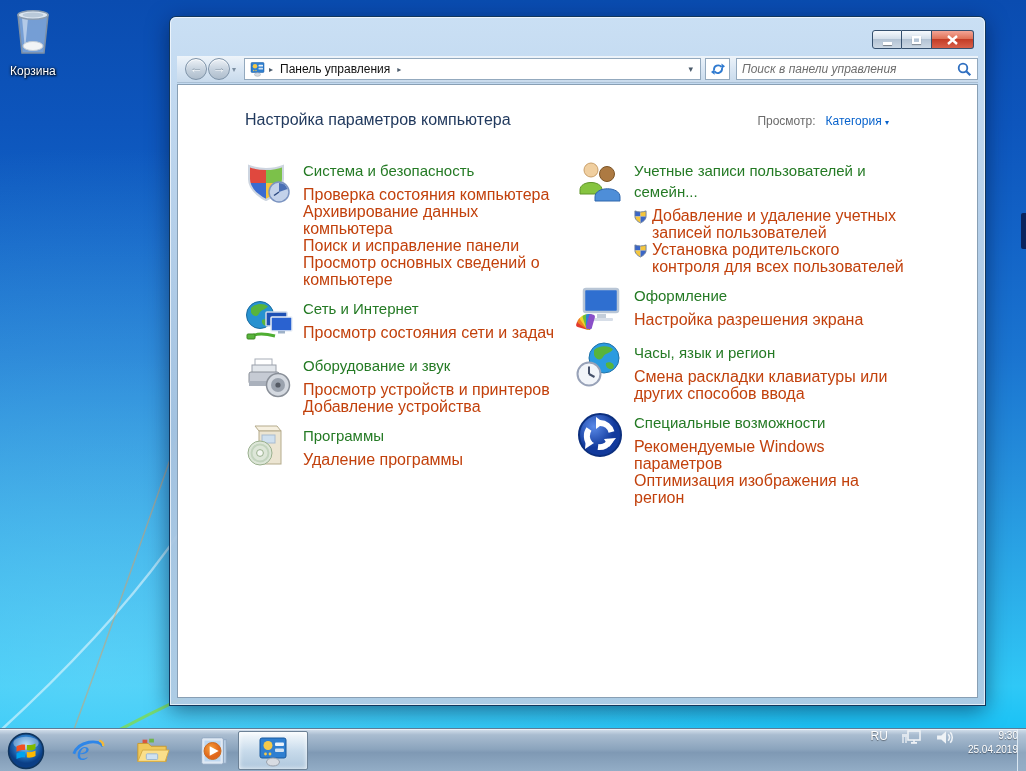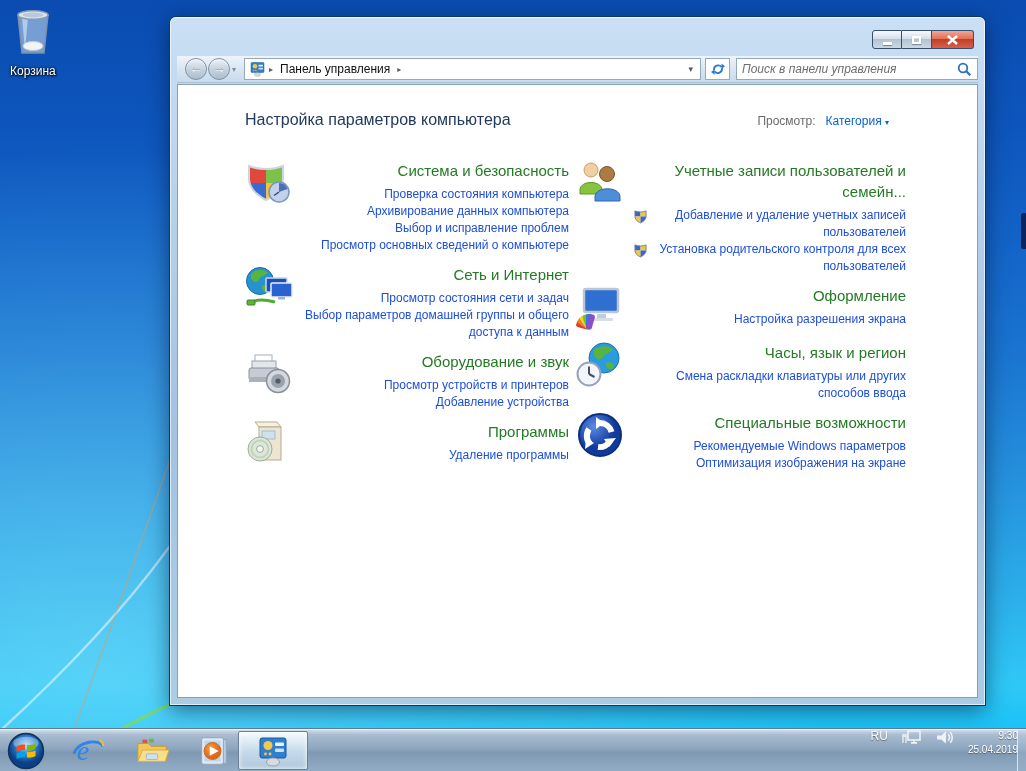--- a/index.html
+++ b/index.html
@@ -54,31 +54,31 @@
   .searchbox input::placeholder { color:#6e6e6e; font-style:italic; }
 
   .content { position:absolute; top:67px; left:7px; right:7px; bottom:7px; background:#fff;
              border:1px solid #889fb4; }
   .pghead { position:absolute; top:26px; left:67px; right:88px; display:flex; justify-content:space-between; align-items:baseline;text-align:right; }
   .pgtitle { font-size:16px; color:#223a5e; }
   .viewctl { font-size:12px; color:#6b6b6b; display:flex; gap:10px; align-items:baseline; }
   .viewlink { color:#0762cc; cursor:pointer; }
   .viewlink .dd { font-size:8px; }
 
-  .cols { position:absolute; top:74px; left:67px; display:flex;text-align:right; }
+  .cols { position:absolute; top:74px; left:67px; display:flex; }
   .col { display:flex; flex-direction:column; }
   .col.left  { width:331px; }
   .col.right { width:345px; }
   .cat { display:flex; margin-bottom:9px; }
   .cat-icon { width:48px; height:48px; margin-right:10px; flex:0 0 48px; cursor:pointer; }
   .cat-body { padding-top:1px; }
   .col.left  .cat-body { width:266px; }
   .col.right .cat-body { width:272px; }
   .cat-title { font-size:15px; color:#247a24; line-height:21px; margin-bottom:5px; cursor:pointer; }
-  .cat-link  { font-size:12px; color:#1d4ed8; line-height:17px; cursor:pointer; }
+  .cat-link  { font-size:16px; color:#c2410c; line-height:17px; cursor:pointer; }
   .shlink { display:flex; align-items:flex-start; }
   .shlink svg { flex:0 0 13px; margin:2px 5px 0 0; }
 
   
   .taskbar { position:absolute; left:0; bottom:0; width:1026px; height:43px;
              background:linear-gradient(180deg,#d7e2ee,#a9bcd0 14%,#8ba4bd 48%,#7f99b4 56%,#93adc6 100%);
              border-top:1px solid #5c7b97; box-shadow:inset 0 1px 0 rgba(255,255,255,.55); }
   .tb-item { position:absolute; top:3px; width:40px; height:38px; display:flex; align-items:center; justify-content:center; cursor:pointer; }
   .tb-active { position:absolute; left:238px; top:2px; width:70px; height:39px; border:1px solid #6c8196; border-radius:2px;
              background:linear-gradient(180deg, rgba(250,253,255,.95), rgba(208,226,241,.9) 50%, rgba(178,202,223,.9));
@@ -197,42 +197,41 @@
               <path d="M4 7 C14 11 28 11 38 7 L38 20 C38 33 21 41 21 41 C21 41 4 33 4 20 Z" fill="none" stroke="#cdd5e0" stroke-width="2"></path>
               <circle cx="34" cy="33" r="10" fill="#c3d2ea" stroke="#7a93c0" stroke-width="1.5"></circle>
               <path d="M34 33 L34 24 A9 9 0 0 1 42.5 30 Z" fill="#4a6fb5"></path>
               <line x1="34" y1="33" x2="29" y2="36.5" stroke="#2d4a80" stroke-width="1.5"></line>
             </svg>
           </div>
           <div class="cat-body">
             <div class="cat-title">Система и безопасность</div>
             <div class="cat-link">Проверка состояния компьютера</div>
             <div class="cat-link">Архивирование данных компьютера</div>
-            <div class="cat-link">Выбор и исправление проблем</div>
+            <div class="cat-link">Поиск и исправление панели</div>
             <div class="cat-link">Просмотр основных сведений о компьютере</div>
           </div>
         </div>
 
         <div class="cat">
           <div class="cat-icon">
             <svg width="48" height="48" viewBox="0 0 48 48">
               <circle cx="15" cy="18" r="13.5" fill="#2792d0" stroke="#1a6ba0"></circle>
               <path d="M6 11 C10 6.5 19 5.5 23 9.5 C19 13.5 16 12.5 14 16.5 C12 20.5 8 19.5 6 15.5 Z" fill="#58b43c"></path>
               <path d="M17 23 C21 21 26 24 23.5 28 C20 30 16 27 17 23 Z" fill="#58b43c"></path>
               <rect x="21" y="15" width="21" height="14" rx="1" fill="#1e50b4" stroke="#cdd8e8" stroke-width="1.5"></rect>
               <rect x="26" y="20" width="21" height="14" rx="1" fill="#2a62d0" stroke="#e8eef6" stroke-width="1.5"></rect>
               <rect x="33" y="34" width="7" height="2.5" fill="#9fb2c8"></rect>
               <path d="M6 40 C12 35 22 37 30 39" stroke="#4fae32" stroke-width="3" fill="none"></path>
               <rect x="2" y="37" width="8" height="5" rx="1" fill="#58b43c" stroke="#3d8722"></rect>
             </svg>
           </div>
           <div class="cat-body">
             <div class="cat-title">Сеть и Интернет</div>
             <div class="cat-link">Просмотр состояния сети и задач</div>
-            <div class="cat-link">Выбор параметров домашней группы и общего доступа к данным</div>
           </div>
         </div>
 
         <div class="cat">
           <div class="cat-icon">
             <svg width="48" height="48" viewBox="0 0 48 48">
               <rect x="10" y="5" width="17" height="7" fill="#ffffff" stroke="#a8aeb8"></rect>
               <rect x="7" y="11" width="24" height="8" fill="#e3e7ec" stroke="#9aa0aa"></rect>
               <rect x="4" y="18" width="30" height="12" rx="2" fill="#c6cbd4" stroke="#8a9099"></rect>
               <rect x="4" y="27" width="30" height="5" fill="#aab1bc"></rect>
@@ -370,21 +369,21 @@
               <polygon points="20,6 28,12 20,18" fill="#fff"></polygon>
               <path d="M34.5 29 A12 12 0 0 1 22 36" fill="none" stroke="#fff" stroke-width="6"></path>
               <polygon points="40,27 33,36 28,28" fill="#fff"></polygon>
               <path d="M14 33 A12 12 0 0 1 13 18" fill="none" stroke="#fff" stroke-width="6"></path>
               <polygon points="9,38 10,27 18,32" fill="#fff"></polygon>
             </svg>
           </div>
           <div class="cat-body">
             <div class="cat-title">Специальные возможности</div>
             <div class="cat-link">Рекомендуемые Windows параметров</div>
-            <div class="cat-link">Оптимизация изображения на экране</div>
+            <div class="cat-link">Оптимизация изображения на регион</div>
           </div>
         </div>
 
       </div>
     </div>
   </div>
 </div>
 
 <div class="taskbar">
 

